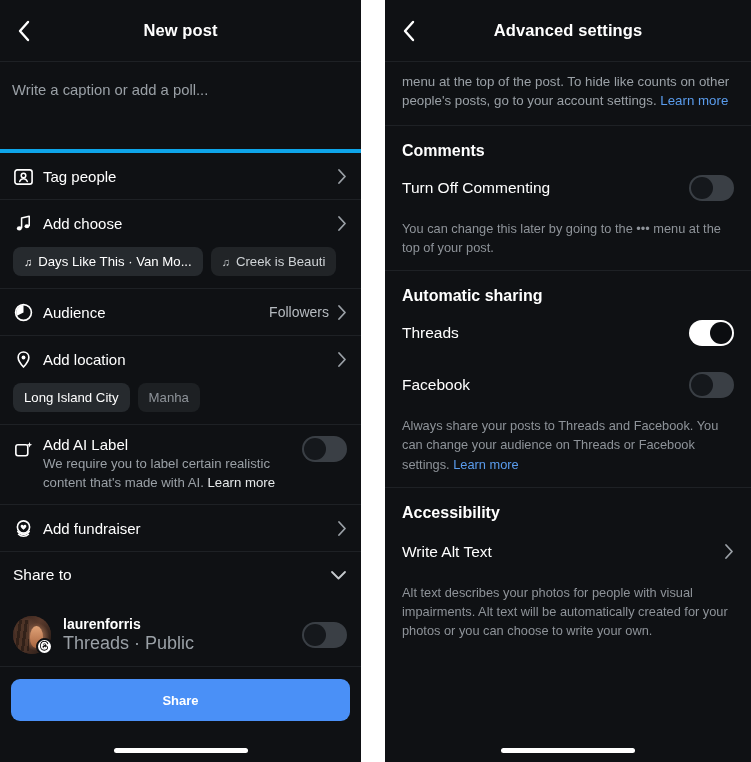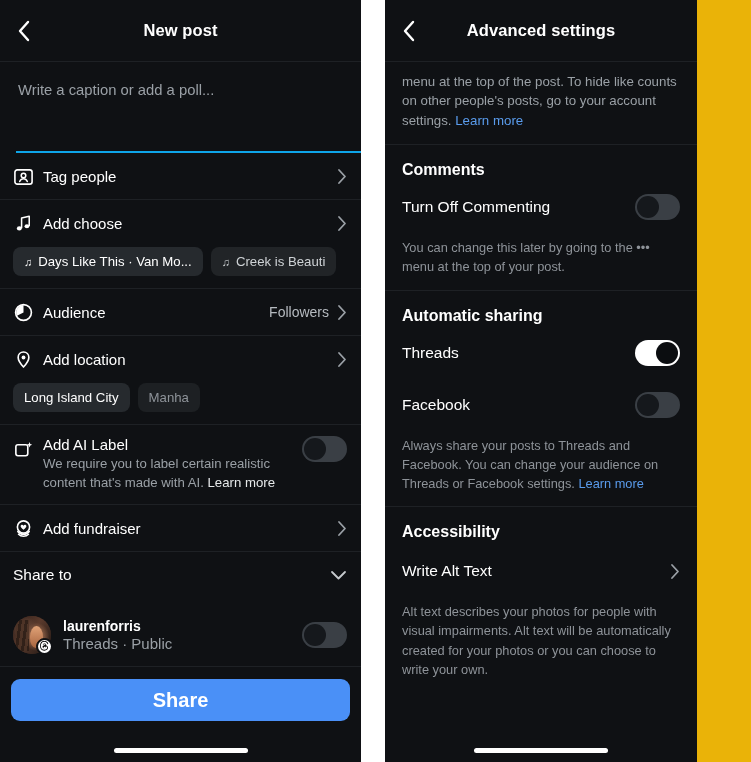--- a/index.html
+++ b/index.html
@@ -13,21 +13,21 @@
 
   .phone {
     background: #0f1114;
     height: 762px;
     position: relative;
     overflow: hidden;
     color: #ffffff;
   }
   .phone-left  { width: 361px; }
   .gap         { width: 24px; background:#ffffff; height:762px; }
-  .phone-right { width: 312px; }
+  .phone-right { width: 366px; }
 
   
   .nav {
     height: 62px;
     display: flex; align-items: center;
     position: relative;
     border-bottom: 1px solid #1e2125;
   }
   .nav-back {
     width: 44px; height: 44px; margin-left: 2px;
@@ -35,24 +35,23 @@
     cursor: pointer;
   }
   .nav-title {
     position: absolute; left: 0; right: 0; text-align: center;
     font-size: 16.5px; font-weight: 700; letter-spacing: .1px;
     pointer-events: none;
   }
 
   
   .caption-area {
-    padding: 20px 14px 0 2px;
+    padding: 20px 14px 0 12px;
     height: 91px;
-    border-bottom: 2px solid #0ea5e9;
-    margin-left: 16px;
+    border-bottom: 4px solid #0ea5e9;
   }
   .caption-ph { color:#9aa0a6; font-size: 14.8px; }
 
   
   .row {
     display: flex; align-items: center;
     min-height: 47px;
     padding: 0 14px 0 13px;
     border-bottom: 1px solid #1e2125;
     cursor: pointer;
@@ -126,36 +125,36 @@
   .avatar .b3 { position:absolute; left:8%; top:10%; width:34%; height:80%;
     background: repeating-linear-gradient(98deg,#4b3225 0 3px,#2a1c15 3px 6px); opacity:.85;}
   .threads-badge {
     position:absolute; right:-2px; bottom:-1px;
     width: 17px; height: 17px; border-radius:50%;
     background:#0f1114; border:1.5px solid #0f1114;
     display:flex; align-items:center; justify-content:center;
   }
   .acct-txt { flex:1; }
   .acct-name { font-size: 14px; font-weight: 700; }
-  .acct-sub  { font-size: 15px; color:#9aa0a6; margin-top:1px; }
+  .acct-sub  { font-size: 18px; color:#9aa0a6; margin-top:1px; }
 
   
   .toggle { width: 45px; height: 26px; border-radius: 13px; position: relative; flex:0 0 45px; cursor:pointer; }
   .toggle.off { background:#3a3f45; }
   .toggle.off .knob { position:absolute; left:2px; top:2px; width:22px; height:22px; border-radius:50%; background:#15181c; }
   .toggle.on  { background:#ffffff; }
   .toggle.on  .knob { position:absolute; right:2px; top:2px; width:22px; height:22px; border-radius:50%; background:#0b0d10; }
 
   
   .share-btn {
     margin: 12px 11px 0 11px;
     height: 42px; border-radius: 9px;
     background:#4a90f7; color:#fff;
     display:flex; align-items:center; justify-content:center;
-    font-size: 20px; font-weight: 700; cursor:pointer; border:none; width: calc(100% - 22px);
+    font-size: 13px; font-weight: 700; cursor:pointer; border:none; width: calc(100% - 22px);
     font-family: "Liberation Sans", sans-serif;
   }
 
   .home-ind {
     position: absolute; bottom: 9px; left: 0; right: 0;
     display:flex; justify-content:center;
   }
   .home-bar { width: 134px; height: 5px; border-radius: 3px; background:#ffffff; }
 
   

